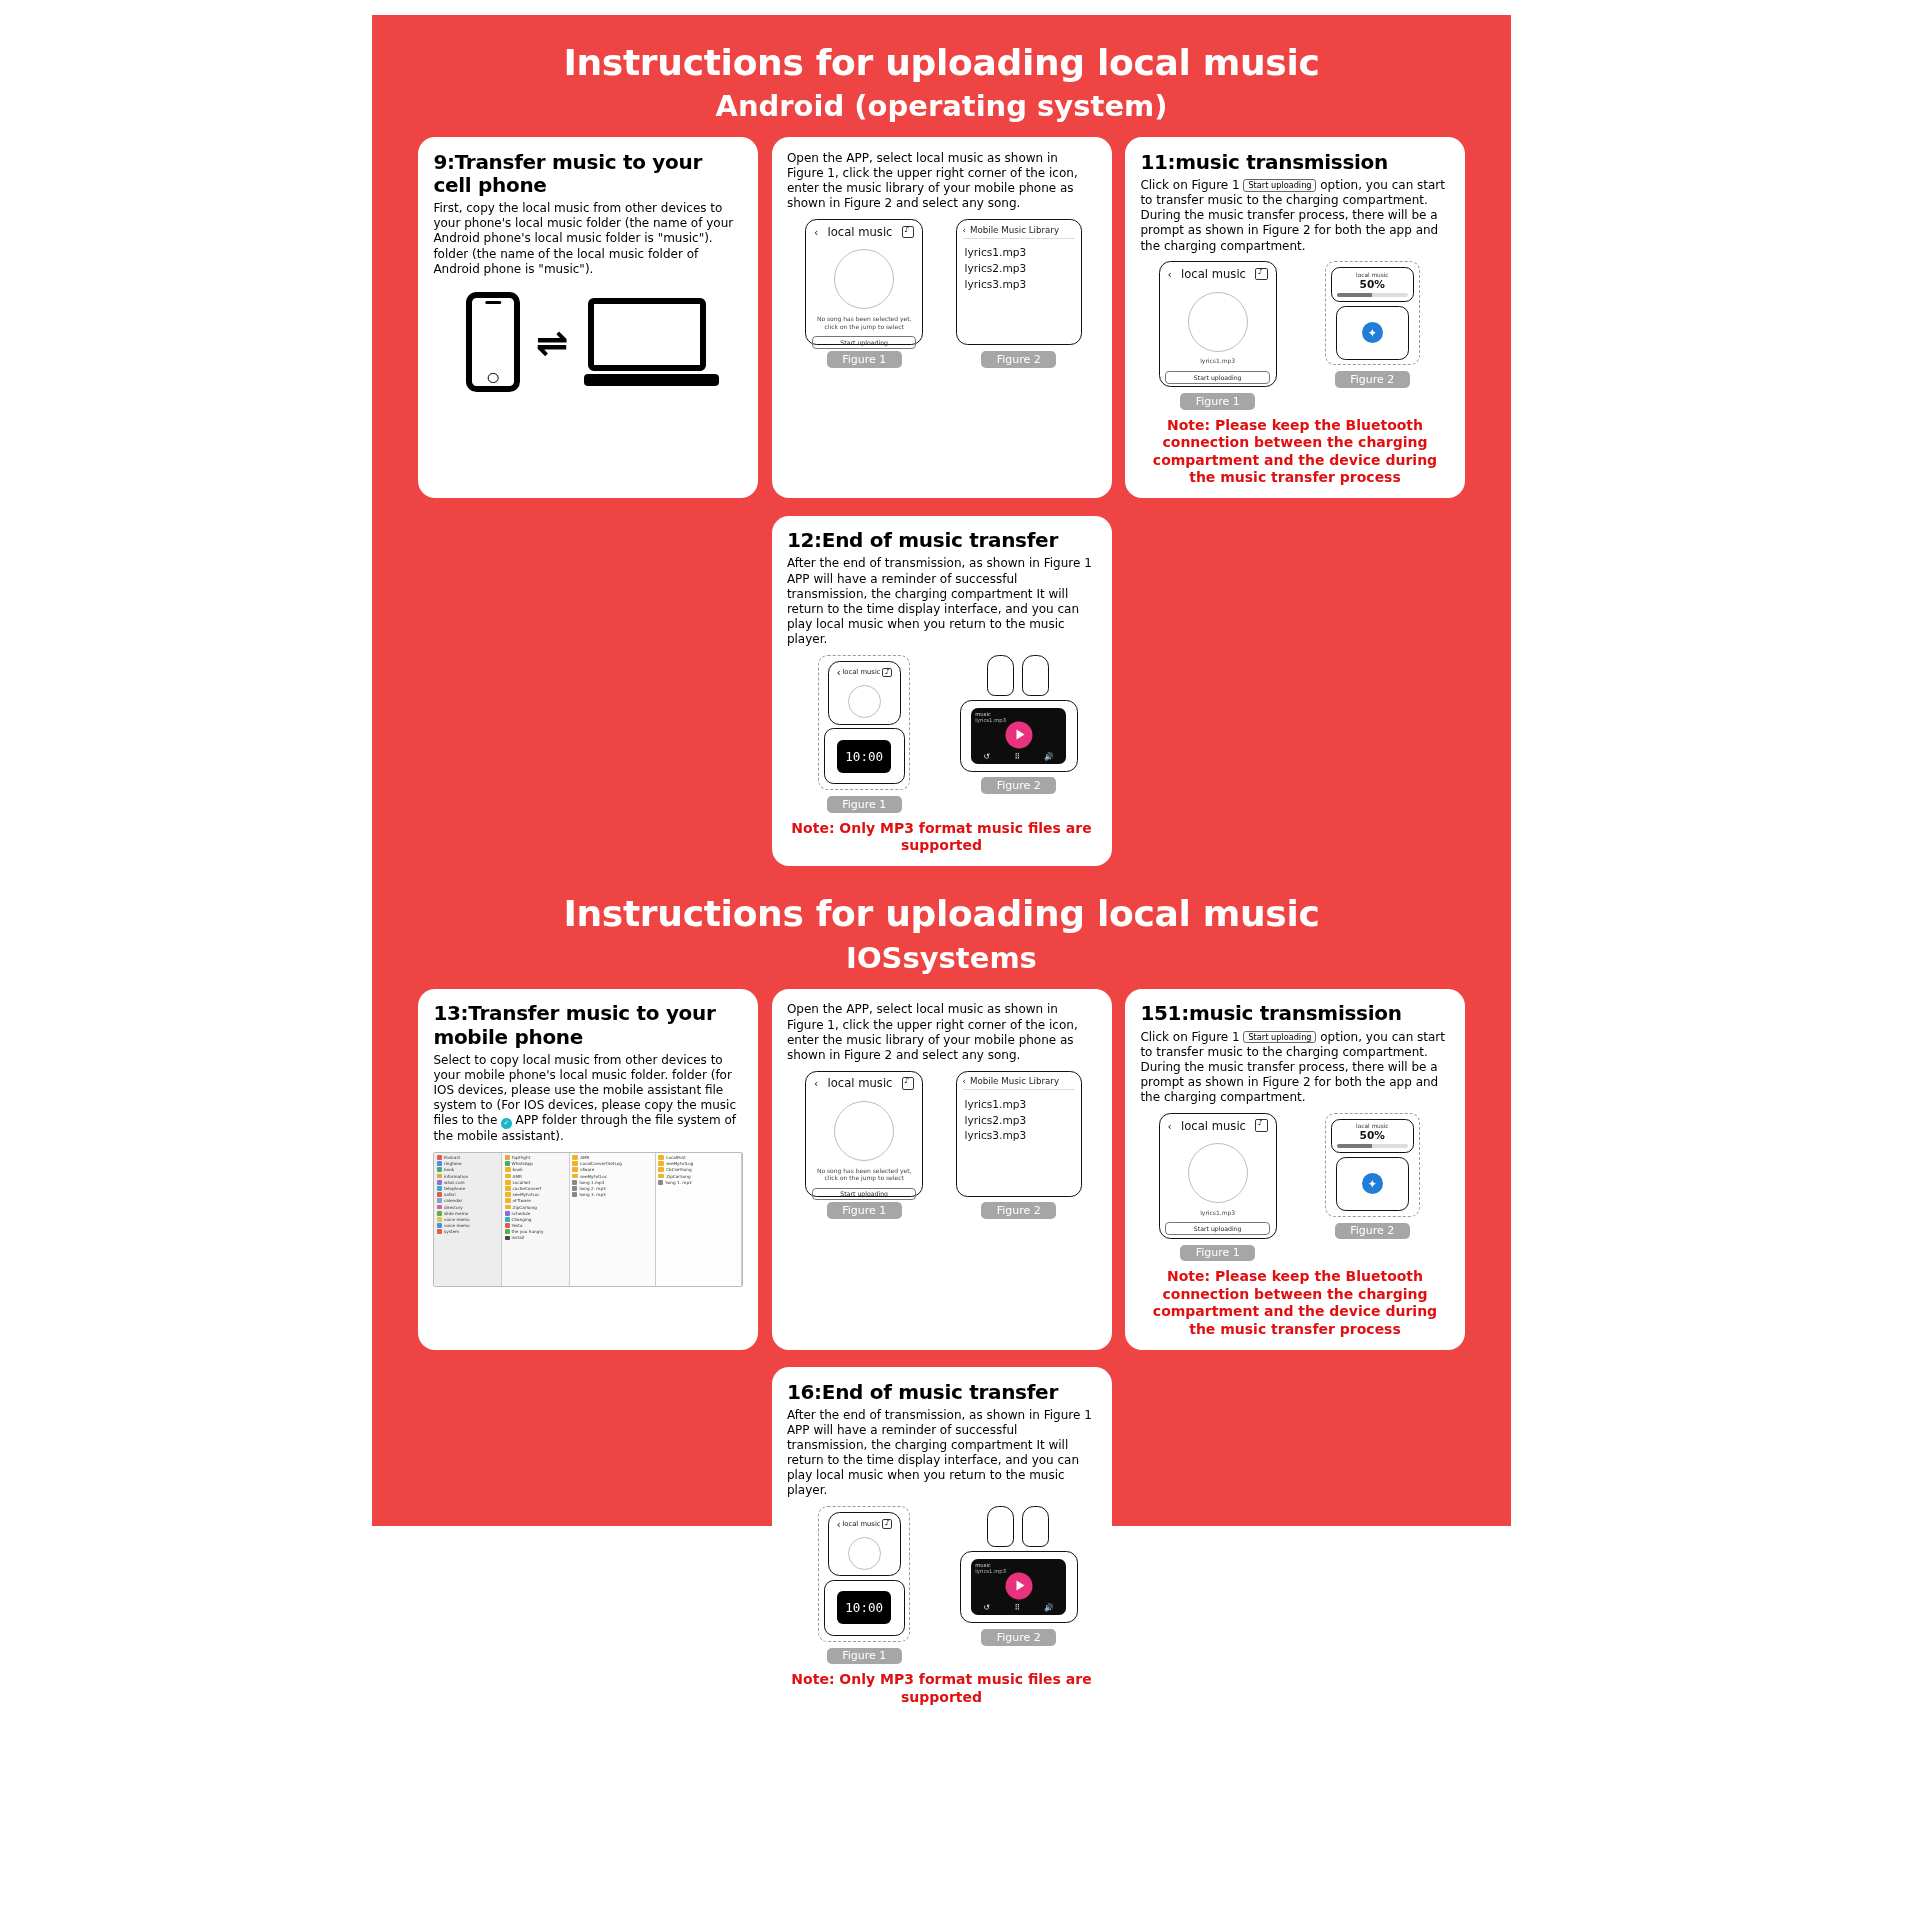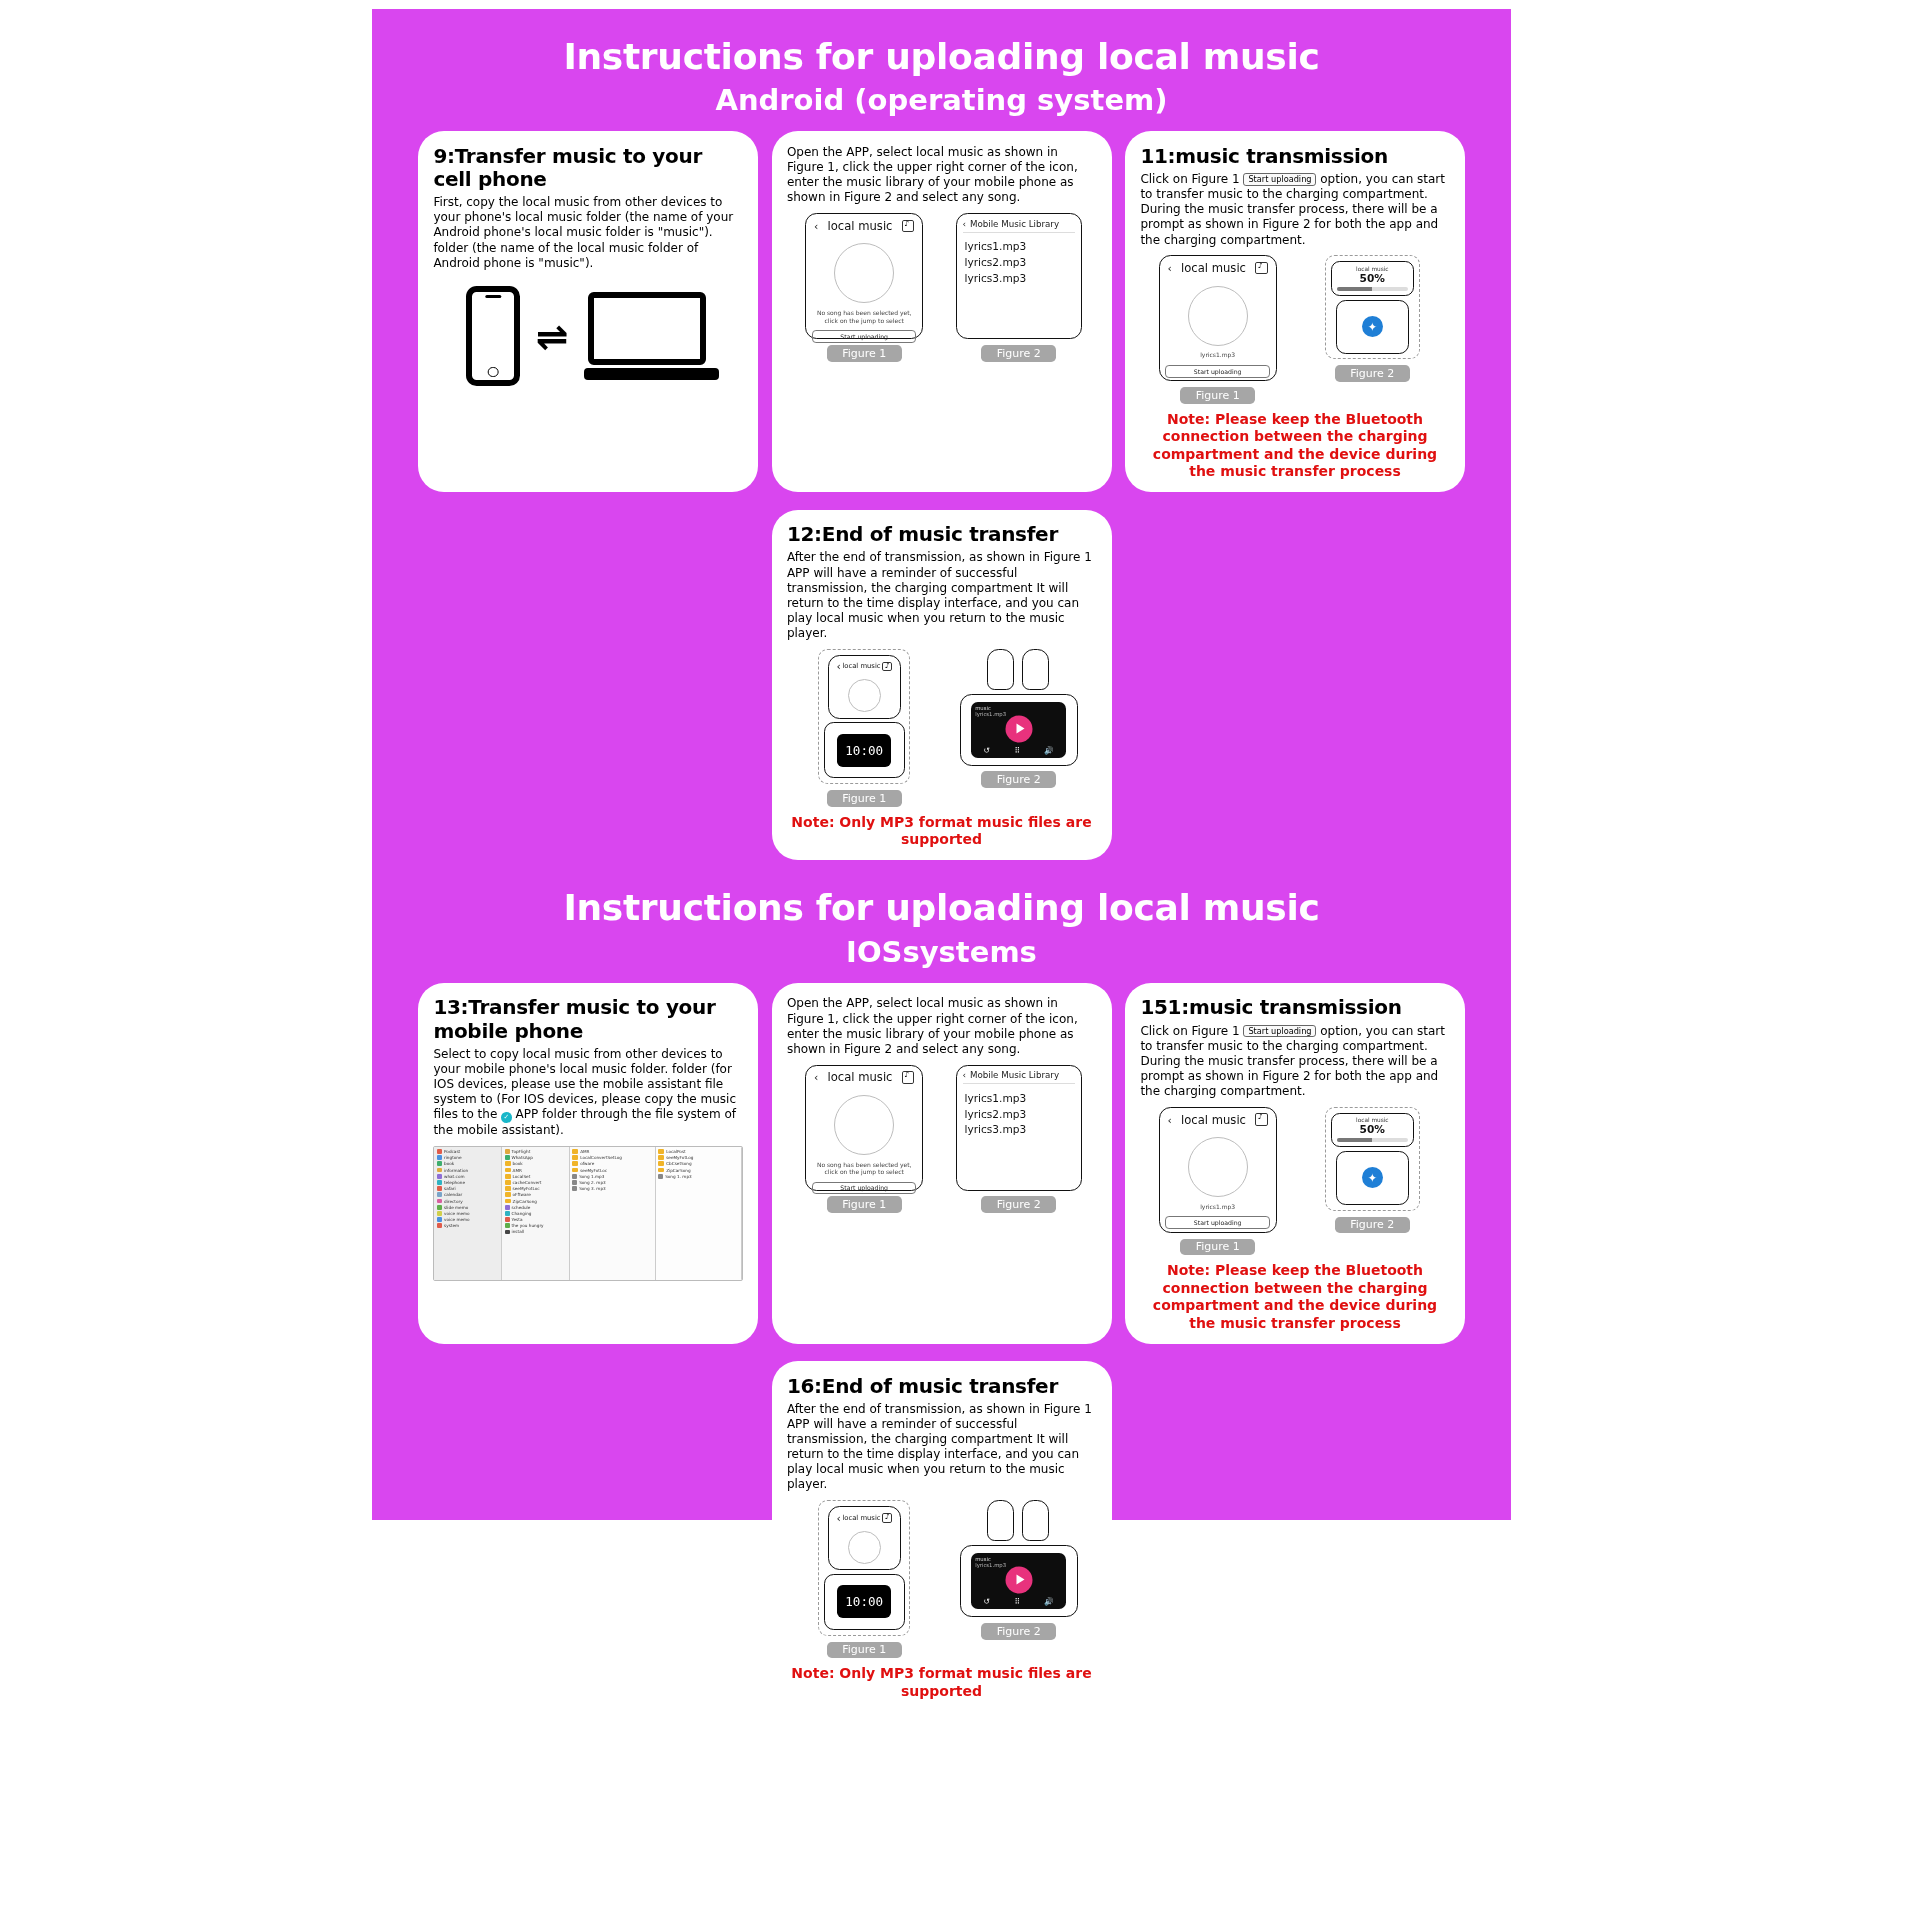--- a/index.html
+++ b/index.html
@@ -1,22 +1,22 @@
 <!DOCTYPE html>
 <html><head>
 <meta charset="utf-8">
 <style>
   html,body{margin:0;padding:0;background:#ffffff;}
   body{width:1931px;height:1931px;font-family:"DejaVu Sans",sans-serif;}
-  .page{position:absolute;left:372px;top:9px;width:1139px;height:1511px;background:#d946ef;}
+  .page{position:absolute;left:372px;top:15px;width:1139px;height:1511px;background:#ef4444;}
   .hdr{text-align:center;color:#ffffff;}
   .hdr .h1{font-size:36px;font-weight:bold;letter-spacing:-0.3px;padding-top:27px;line-height:1.15;}
   .hdr .h2{font-size:29px;font-weight:bold;padding-top:5.8px;line-height:1.2;}
   .grid{display:flex;flex-wrap:wrap;justify-content:center;gap:17.4px 13.5px;padding:13.5px 29px 0 29px;box-sizing:border-box;}
-  .card{background:#ffffff;border-radius:26px;box-sizing:border-box;padding:13.5px 15.4px 11.6px 15.4px;position:relative;}
+  .card{background:#ffffff;border-radius:17px;box-sizing:border-box;padding:13.5px 15.4px 11.6px 15.4px;position:relative;}
   .c-left{width:340px;}
   .c-right{width:340px;}
   .card h3{margin:0 0 3.9px 0;font-size:20px;font-weight:bold;color:#000;line-height:1.16;letter-spacing:-0.3px;}
   .card h3.small{font-size:18.3px;}
   .card p.body{margin:0;font-size:12px;line-height:1.26;color:#000;}
   .note{color:#e01010;font-size:14px;font-weight:bold;line-height:1.25;text-align:center;margin-top:7px;}
   
   .illus{display:flex;align-items:center;justify-content:center;gap:15.4px;margin-top:15.4px;}
   .phone-big{width:54px;height:100px;border:6.8px solid #000;border-radius:10.6px;box-sizing:border-box;position:relative;background:#fff;}
   .phone-big:after{content:"";position:absolute;left:50%;transform:translateX(-50%);bottom:2.9px;width:8.7px;height:8.7px;border:1.9px solid #000;border-radius:50%;}

